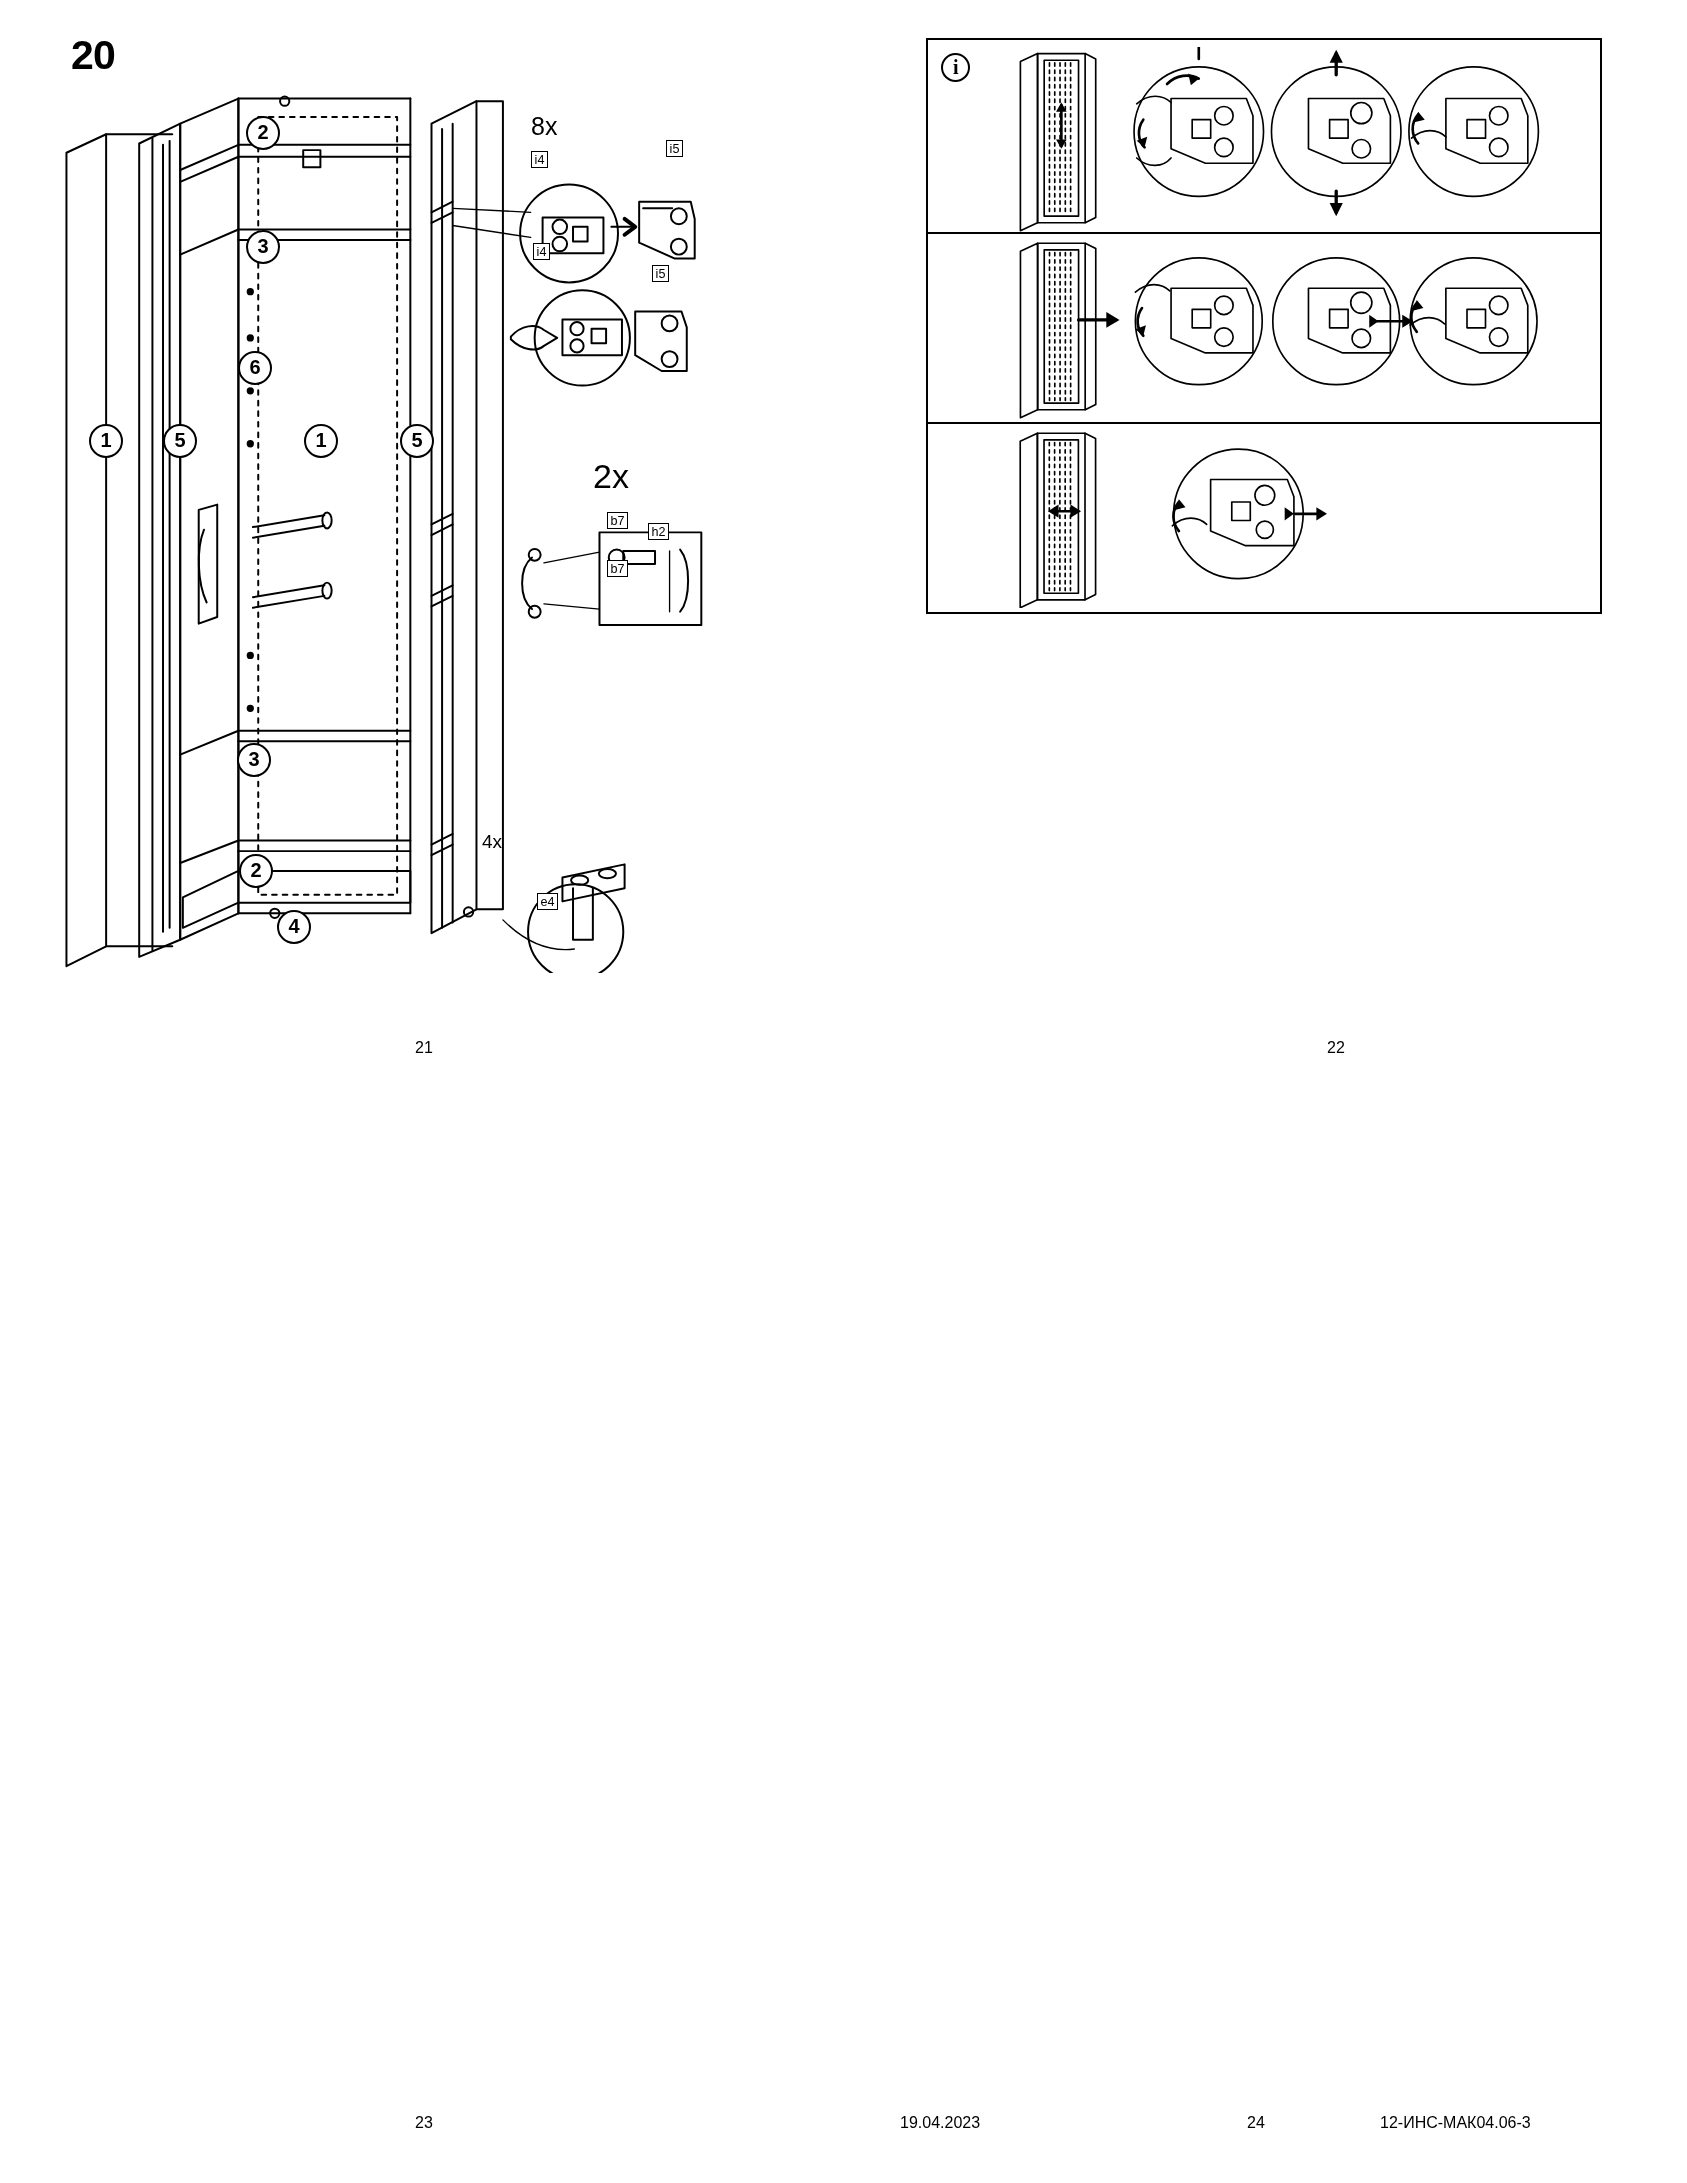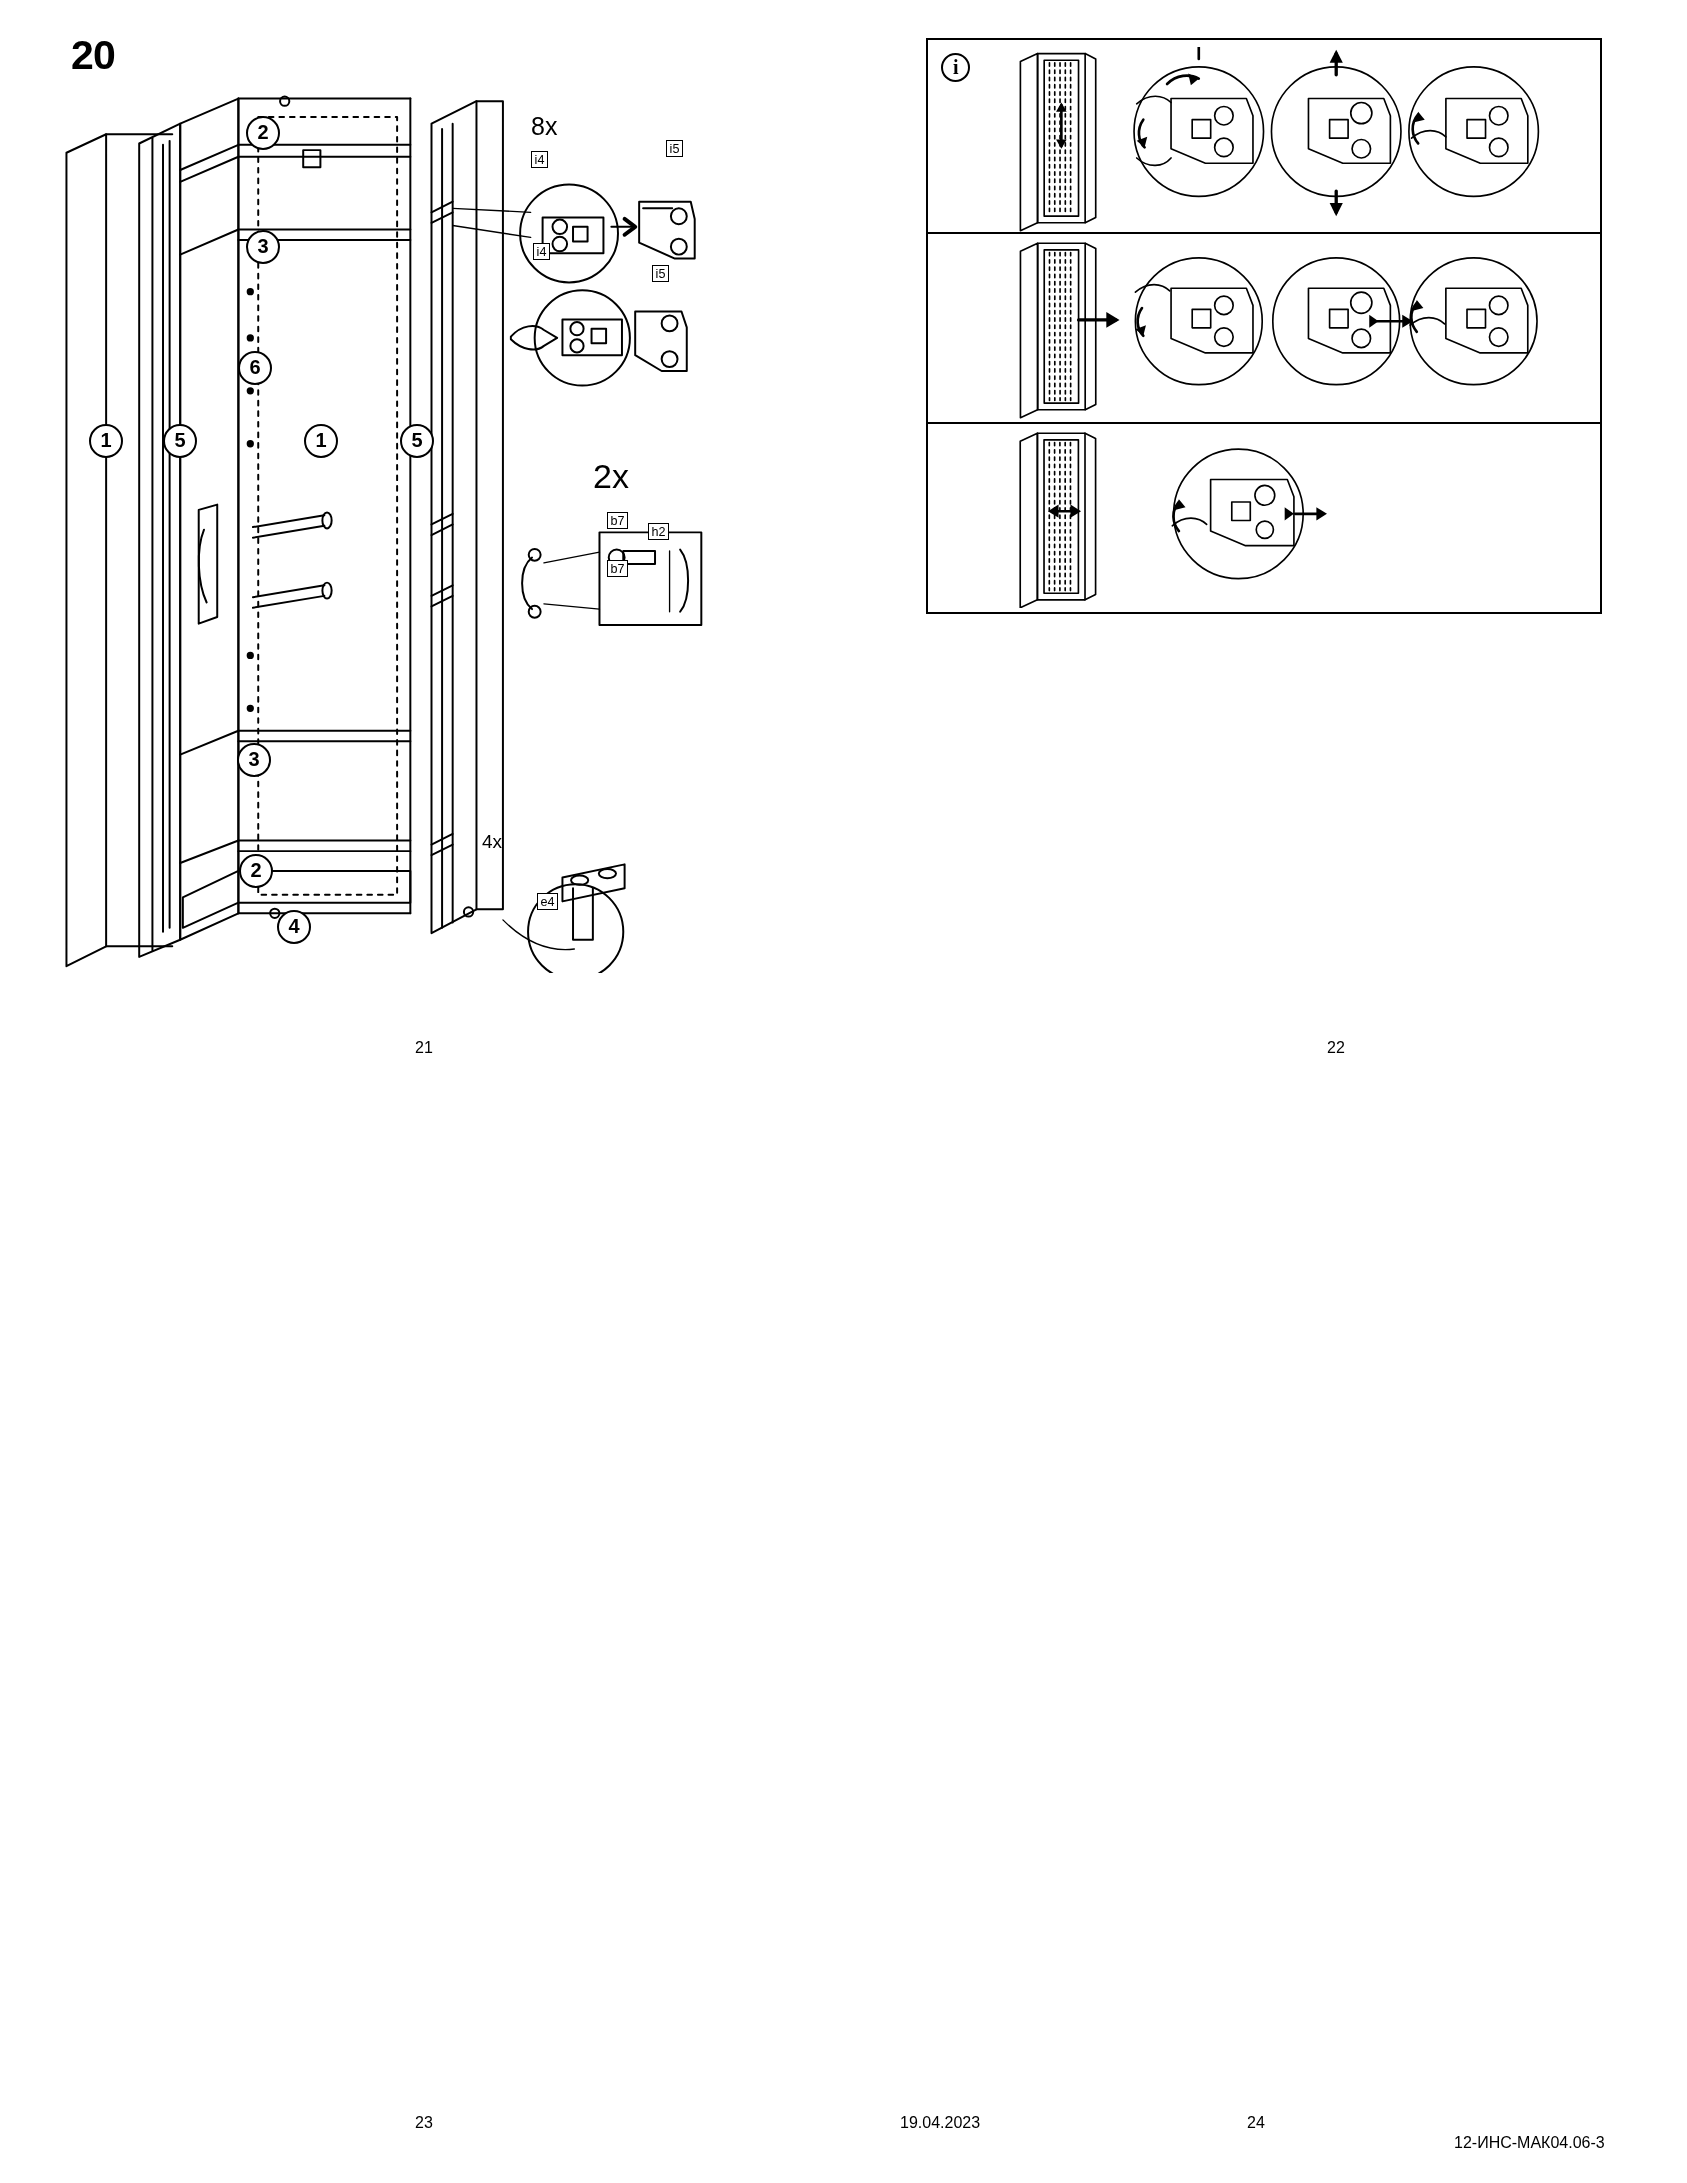--- a/index.html
+++ b/index.html
@@ -382,16 +382,16 @@
     </div>
   </div>
 
   <div class="pagenum" style="left:415px; top:1039px;">21</div>
   <div class="pagenum" style="left:1307px; top:1039px;margin-left:20px;">22</div>
 
   <div class="pagenum" style="left:415px; top:2114px;">23</div>
   <div class="pagenum" style="left:1247px; top:2114px;">24</div>
 
   <div class="footer-text" style="left:900px; top:2114px;">19.04.2023</div>
-  <div class="footer-text" style="left:1454px; top:2114px;margin-top:20px;">12-ИНС-МАК04.06-3</div>
+  <div class="footer-text" style="left:1380px; top:2114px;">12-ИНС-МАК04.06-3</div>
 
 </div>
 
 
 </body></html>

